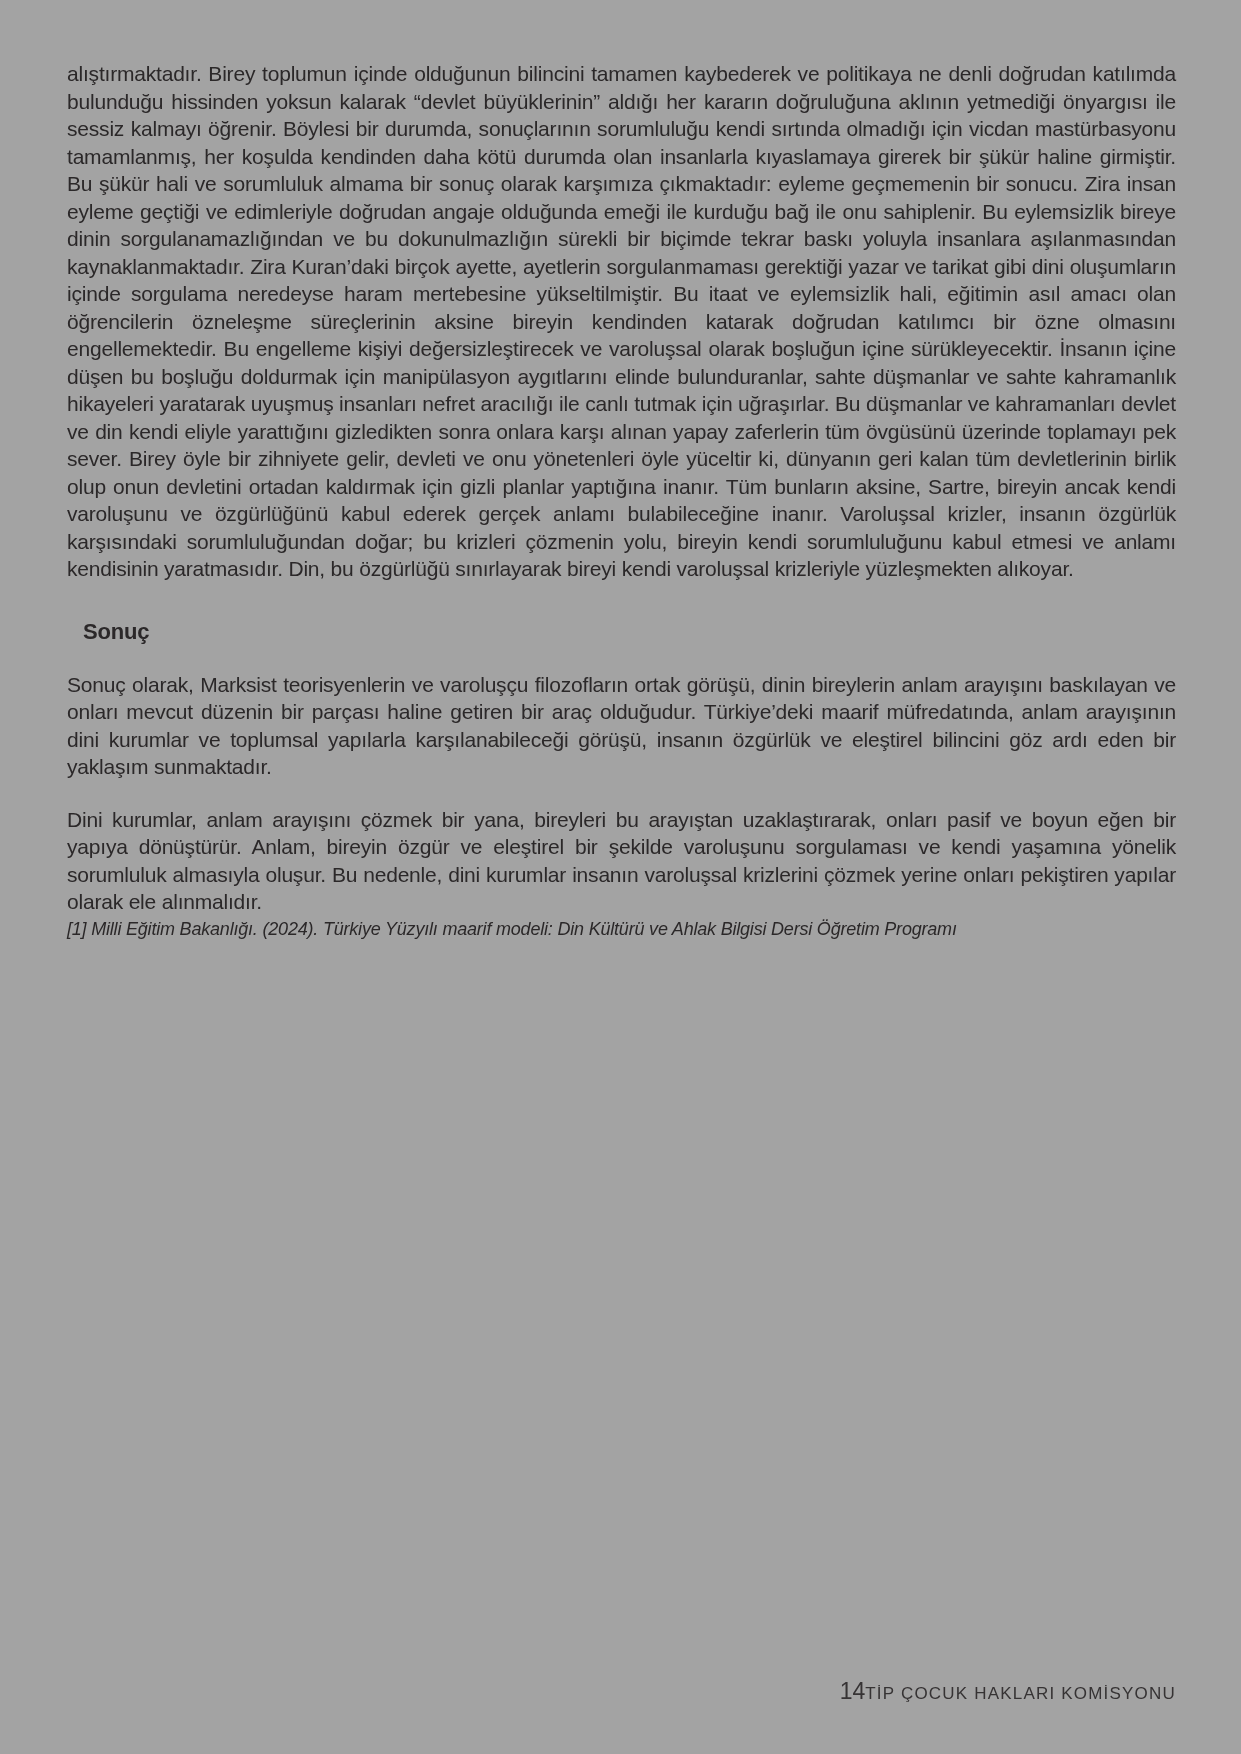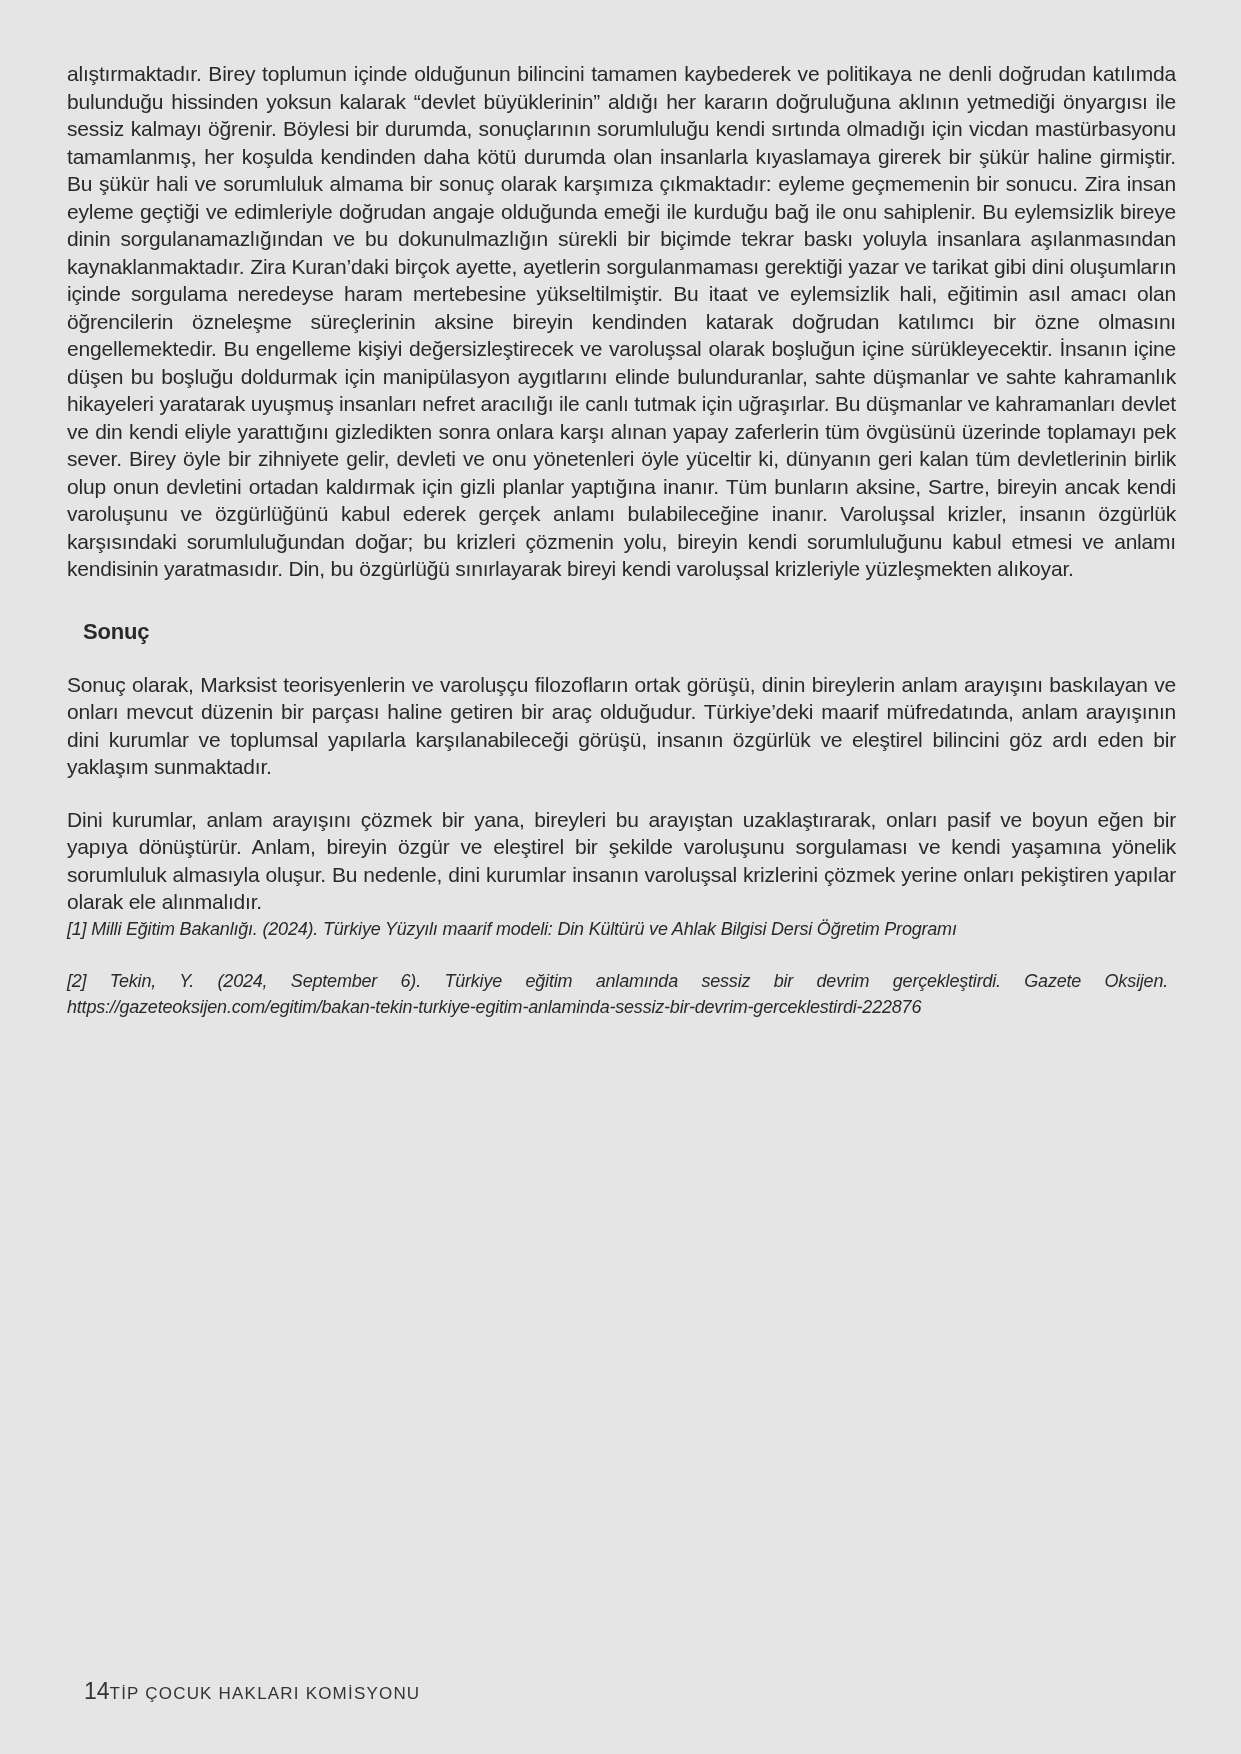--- a/index.html
+++ b/index.html
@@ -11,21 +11,21 @@
     width: 1241px;
     height: 1754px;
     position: relative;
     font-family: "Liberation Sans", "DejaVu Sans", sans-serif;
     color: #2b2829;
     -webkit-font-smoothing: antialiased;
   }
   .page {
     position: absolute;
     inset: 0;
-    background: #e5e5e5;
+    background: #a3a3a3;
   }
   .content {
     position: absolute;
     top: 60px;
     left: 67px;
     width: 1109px;
   }
   .body-text {
     font-size: 21px;
     line-height: 27.5px;
@@ -55,21 +55,21 @@
     text-align: justify;
     letter-spacing: -0.2px;
     margin: 0 8px 26px 0;
   }
   .page-footer {
     position: absolute;
     left: 84px;
     right: 65px;
     top: 1678px;
     display: flex;
-    justify-content: flex-start;
+    justify-content: flex-end;
     align-items: baseline;
   }
   .page-number {
     font-size: 23px;
     color: #363334;
   }
   .footer-title {
     font-size: 17px;
     letter-spacing: 1.2px;
     color: #363334;
@@ -85,21 +85,20 @@
 
     <h2 class="section-heading">Sonuç</h2>
 
     <p class="body-text">Sonuç olarak, Marksist teorisyenlerin ve varoluşçu filozofların ortak görüşü, dinin bireylerin anlam arayışını baskılayan ve onları mevcut düzenin bir parçası haline getiren bir araç olduğudur. Türkiye’deki maarif müfredatında, anlam arayışının dini kurumlar ve toplumsal yapılarla karşılanabileceği görüşü, insanın özgürlük ve eleştirel bilincini göz ardı eden bir yaklaşım sunmaktadır.</p>
 
     <p class="body-text">Dini kurumlar, anlam arayışını çözmek bir yana, bireyleri bu arayıştan uzaklaştırarak, onları pasif ve boyun eğen bir yapıya dönüştürür. Anlam, bireyin özgür ve eleştirel bir şekilde varoluşunu sorgulaması ve kendi yaşamına yönelik sorumluluk almasıyla oluşur. Bu nedenle, dini kurumlar insanın varoluşsal krizlerini çözmek yerine onları pekiştiren yapılar olarak ele alınmalıdır.</p>
 
 
     <p class="reference">[1]  Milli Eğitim Bakanlığı. (2024). Türkiye Yüzyılı maarif modeli: Din Kültürü ve Ahlak Bilgisi Dersi Öğretim Programı</p>
 
-    <p class="reference">[2]  Tekin, Y. (2024, September 6). Türkiye eğitim anlamında sessiz bir devrim gerçekleştirdi. Gazete Oksijen. https://gazeteoksijen.com/egitim/bakan-tekin-turkiye-egitim-anlaminda-sessiz-bir-devrim-gerceklestirdi-222876</p>
 
 
 
 
   </main>
 
   <footer class="page-footer">
     <span class="page-number">14</span>
     <span class="footer-title">TİP ÇOCUK HAKLARI KOMİSYONU</span>
   </footer>

